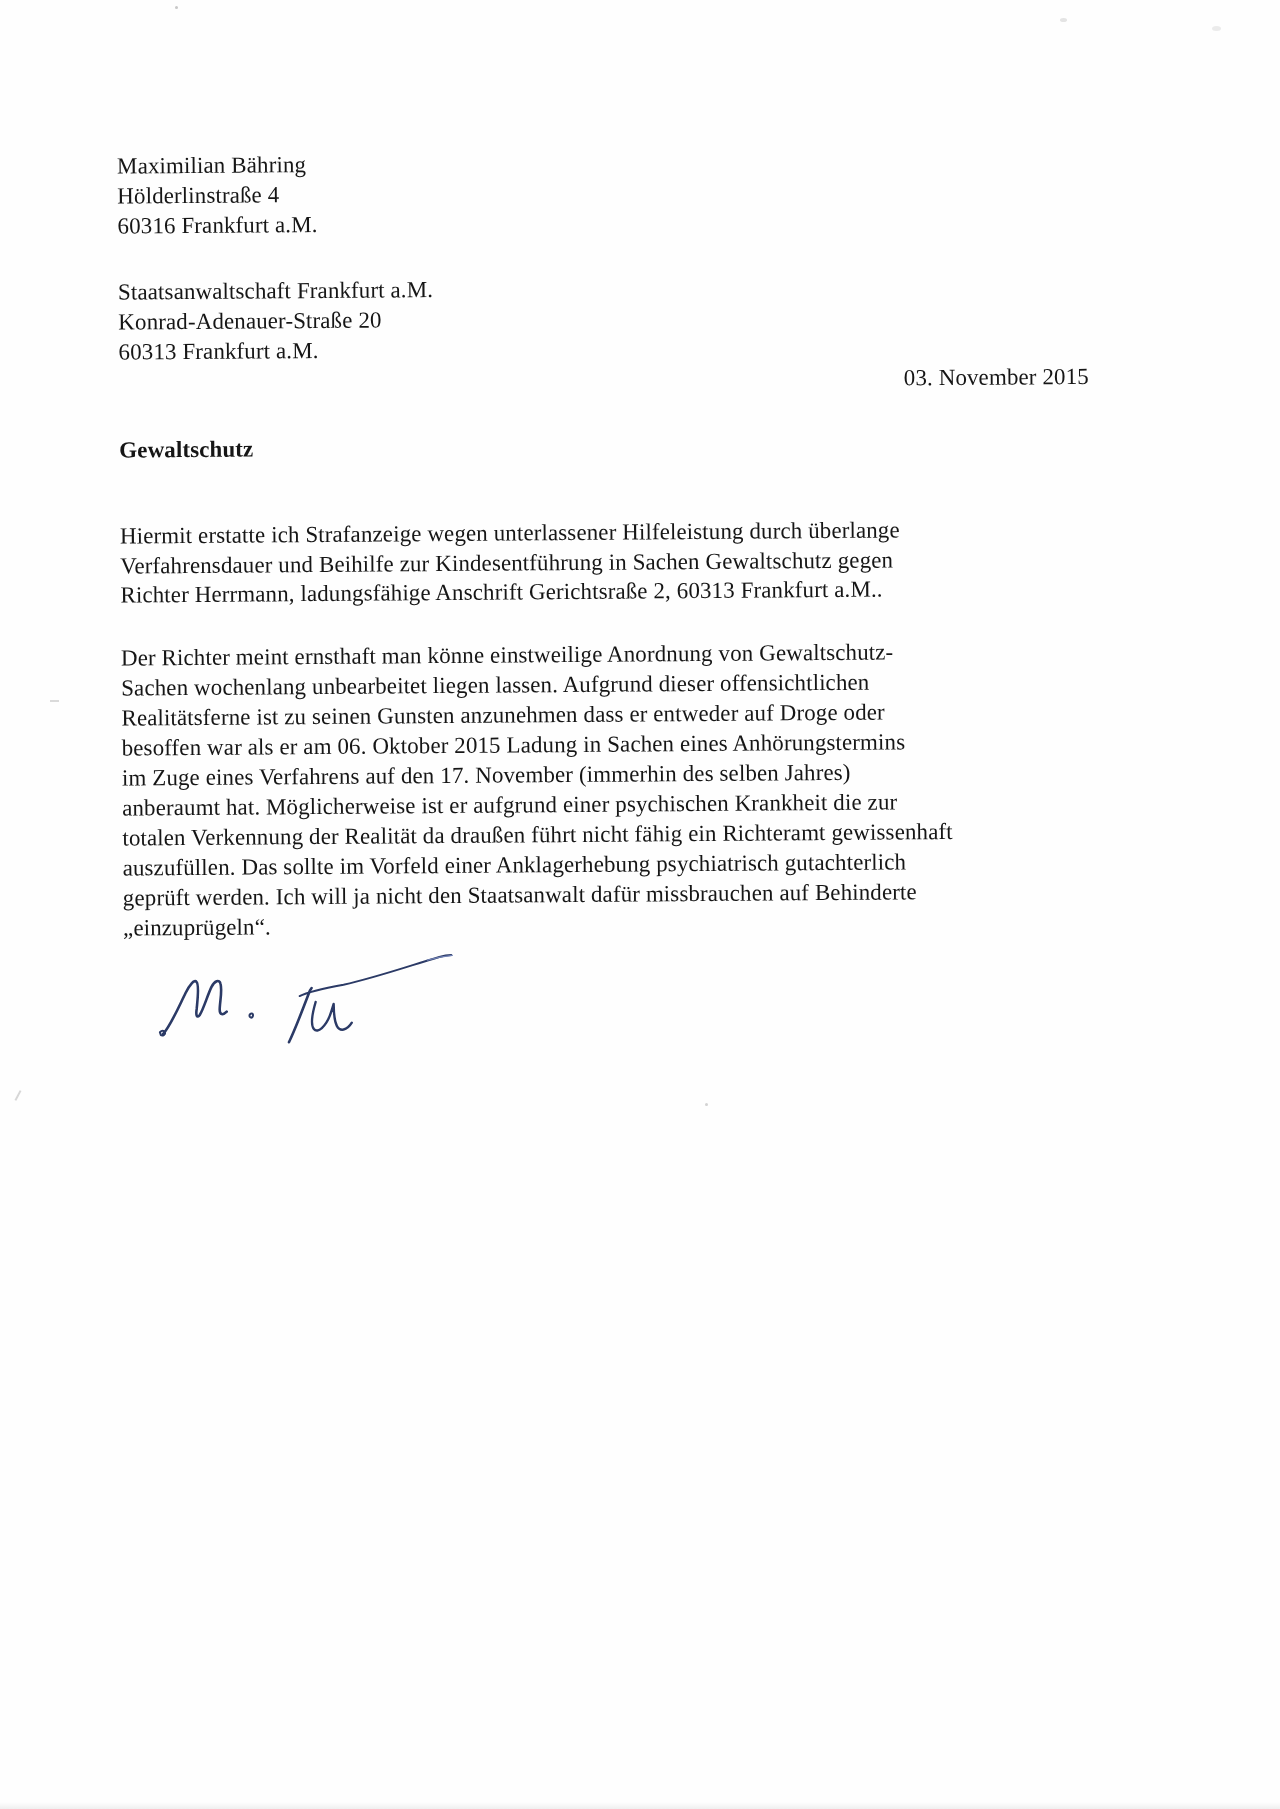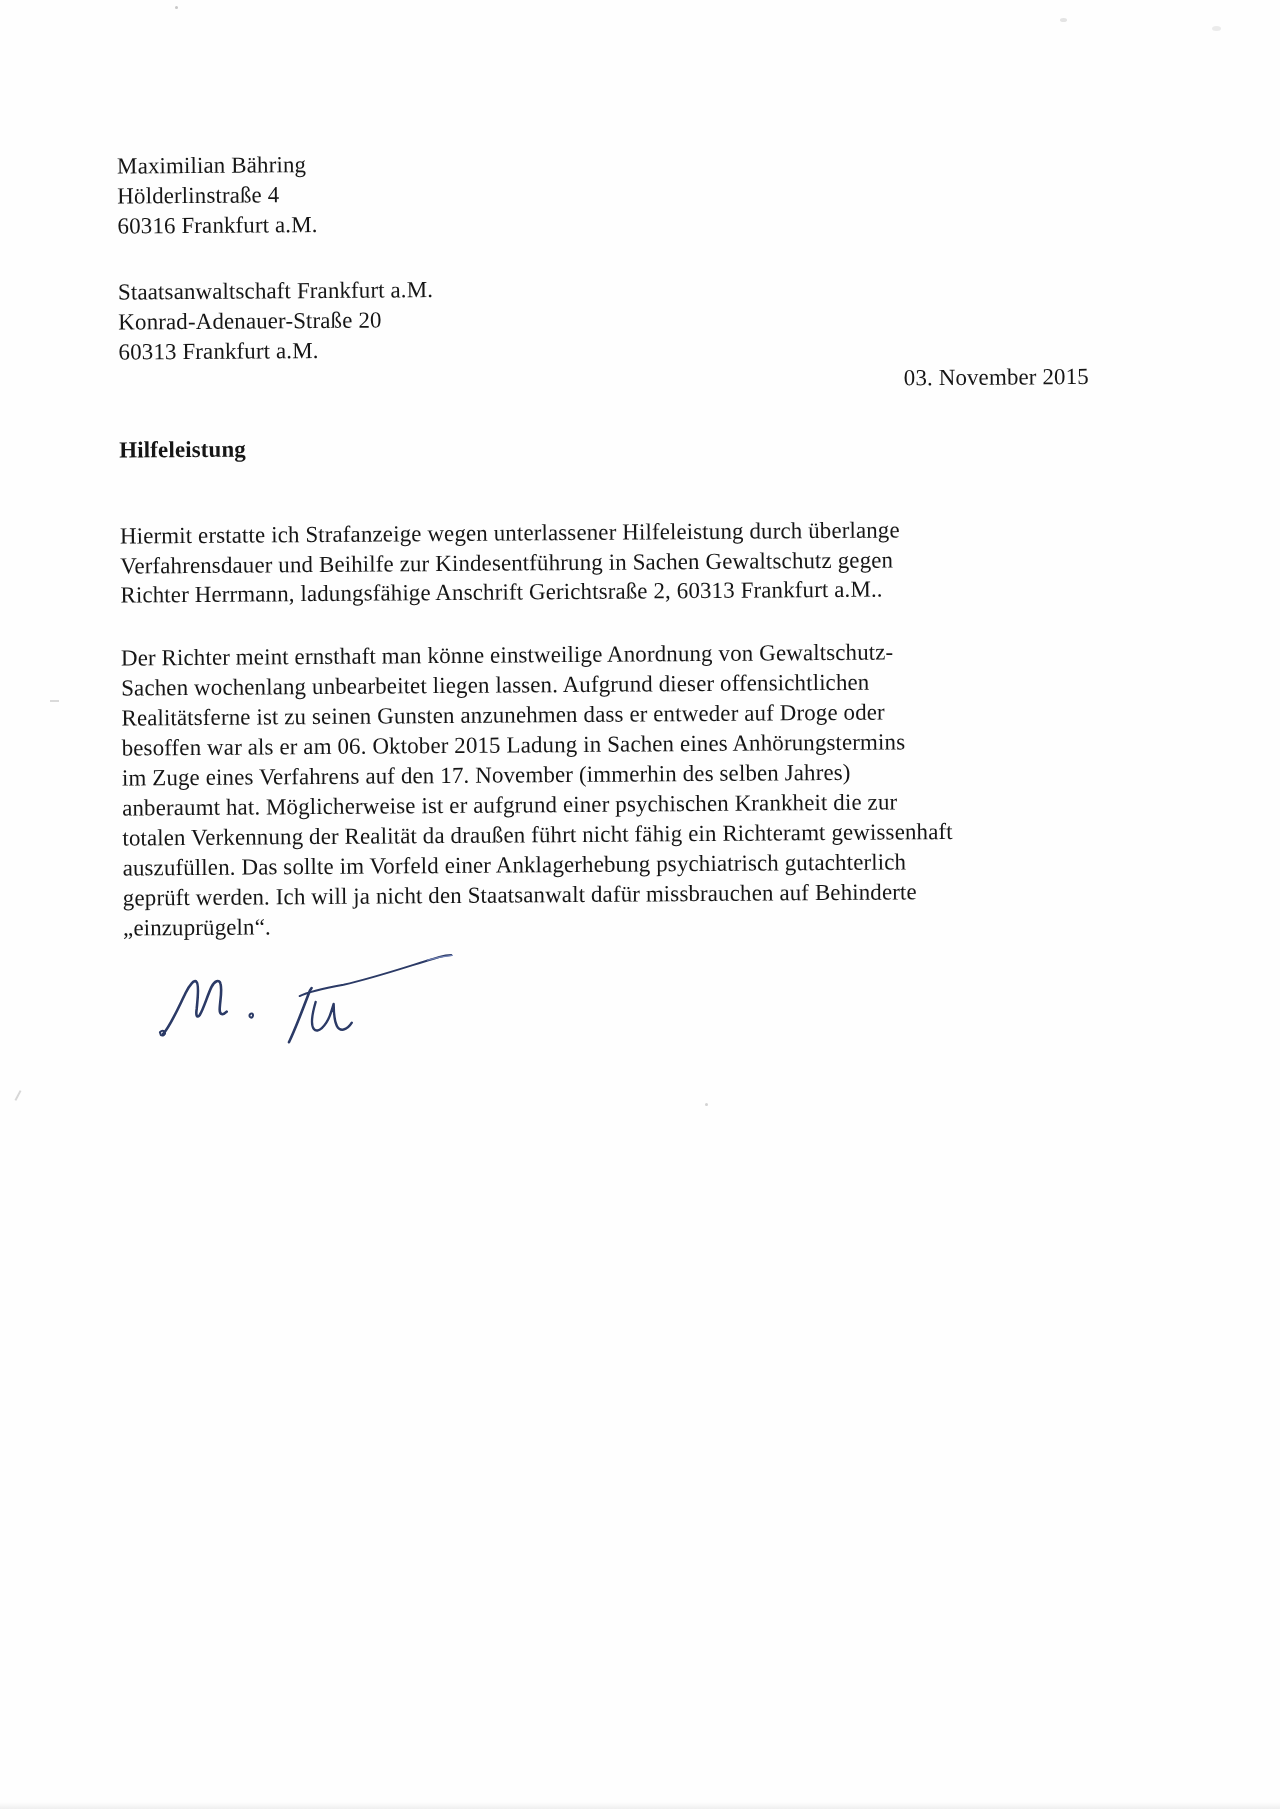--- a/index.html
+++ b/index.html
@@ -74,21 +74,21 @@
     </div>
 
     <div class="blk recipient">
       <div>Staatsanwaltschaft Frankfurt a.M.</div>
       <div>Konrad-Adenauer-Straße 20</div>
       <div>60313 Frankfurt a.M.</div>
     </div>
 
     <div class="blk dateline">03. November 2015</div>
 
-    <div class="blk subject">Hilfeleistung</div>
+    <div class="blk subject">Gewaltschutz</div>
 
     <div class="blk para1">
       <div>Hiermit erstatte ich Strafanzeige wegen unterlassener Hilfeleistung durch überlange</div>
       <div>Verfahrensdauer und Beihilfe zur Kindesentführung in Sachen Gewaltschutz gegen</div>
       <div>Richter Herrmann, ladungsfähige Anschrift Gerichtsraße 2, 60313 Frankfurt a.M..</div>
     </div>
 
     <div class="blk para2">
       <div>Der Richter meint ernsthaft man könne einstweilige Anordnung von Gewaltschutz-</div>
       <div>Sachen wochenlang unbearbeitet liegen lassen. Aufgrund dieser offensichtlichen</div>

